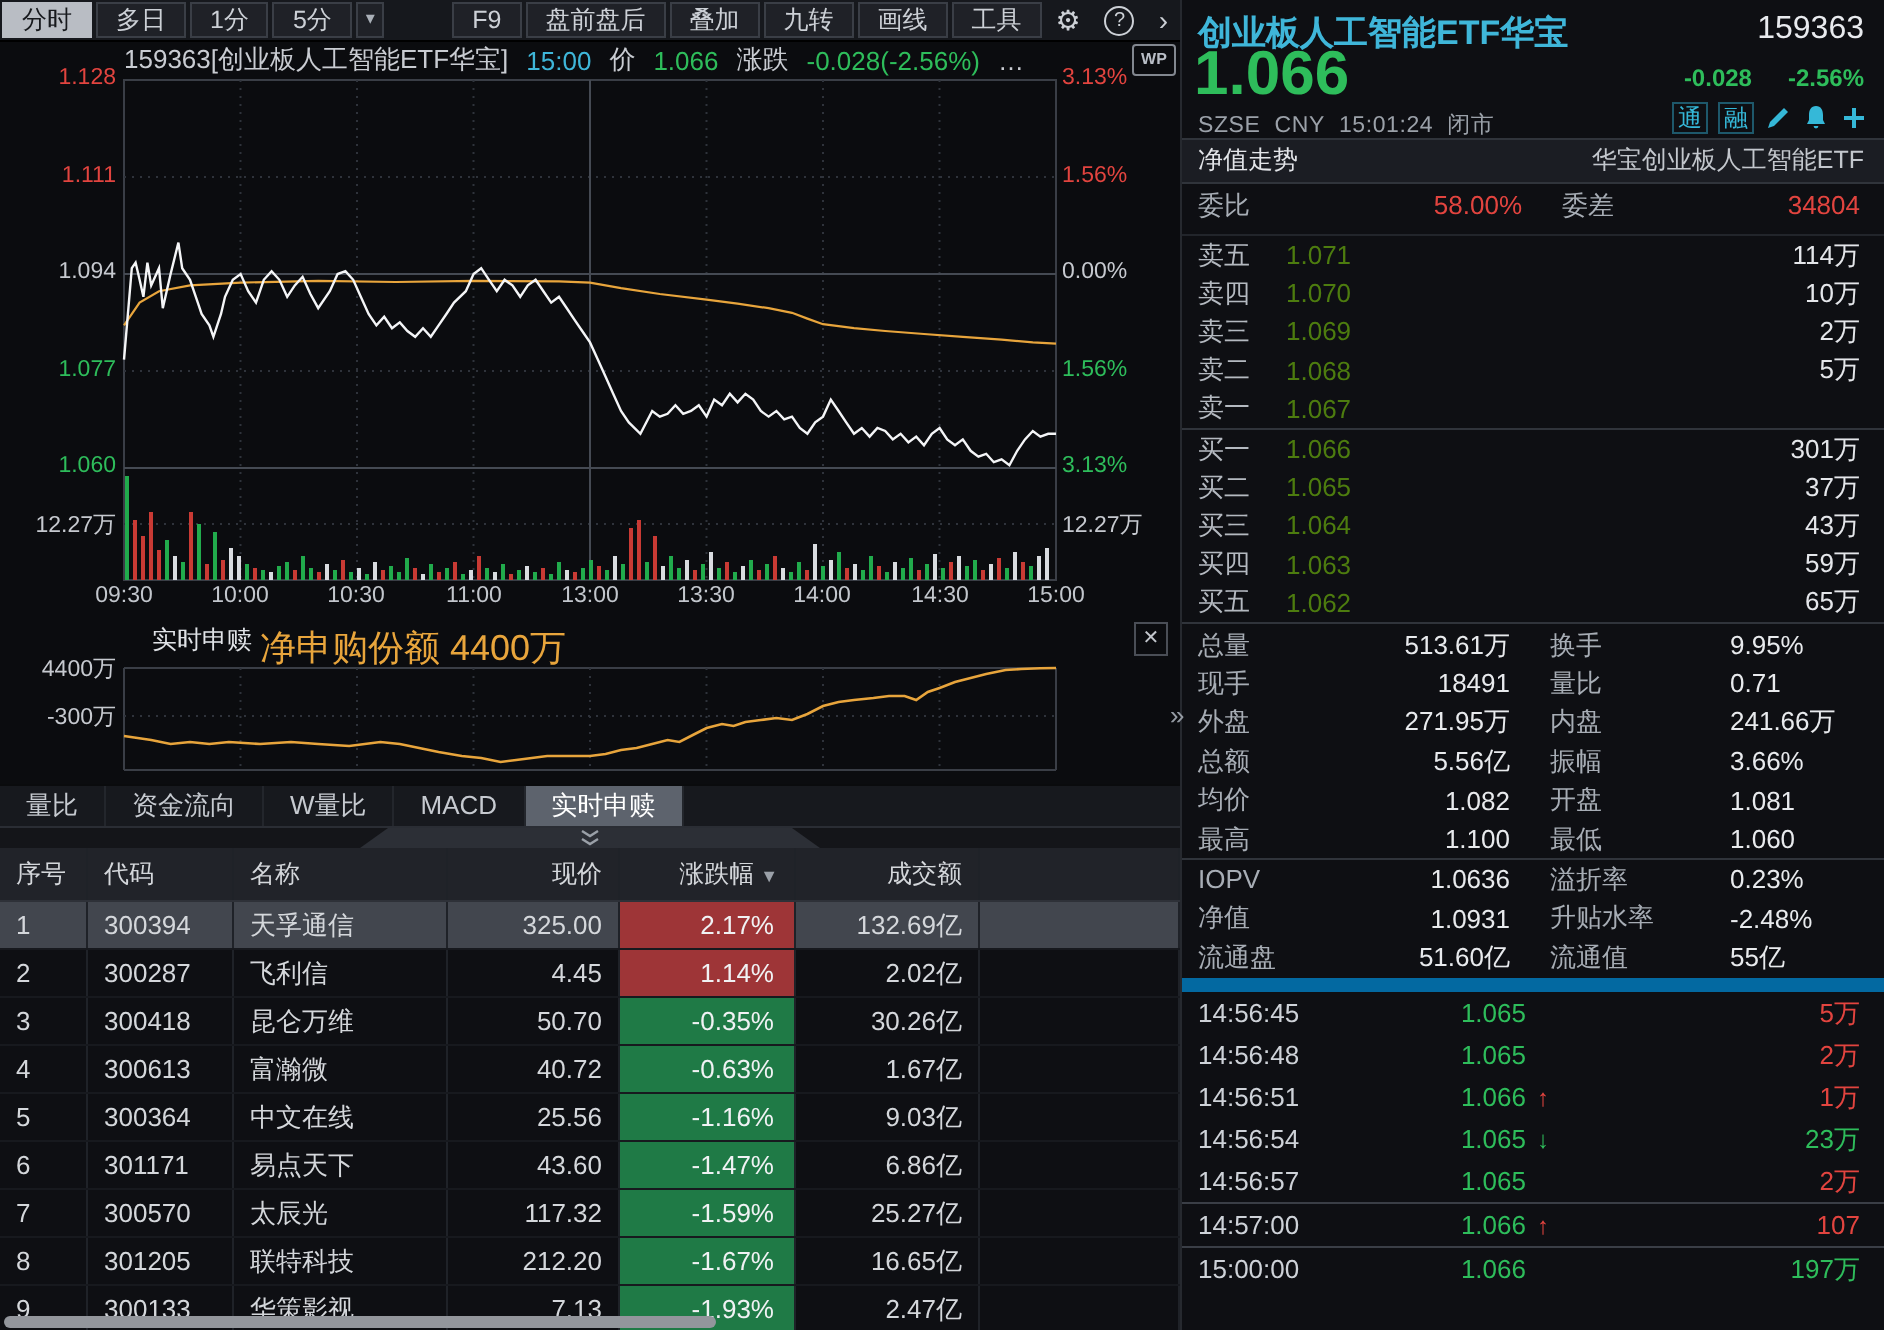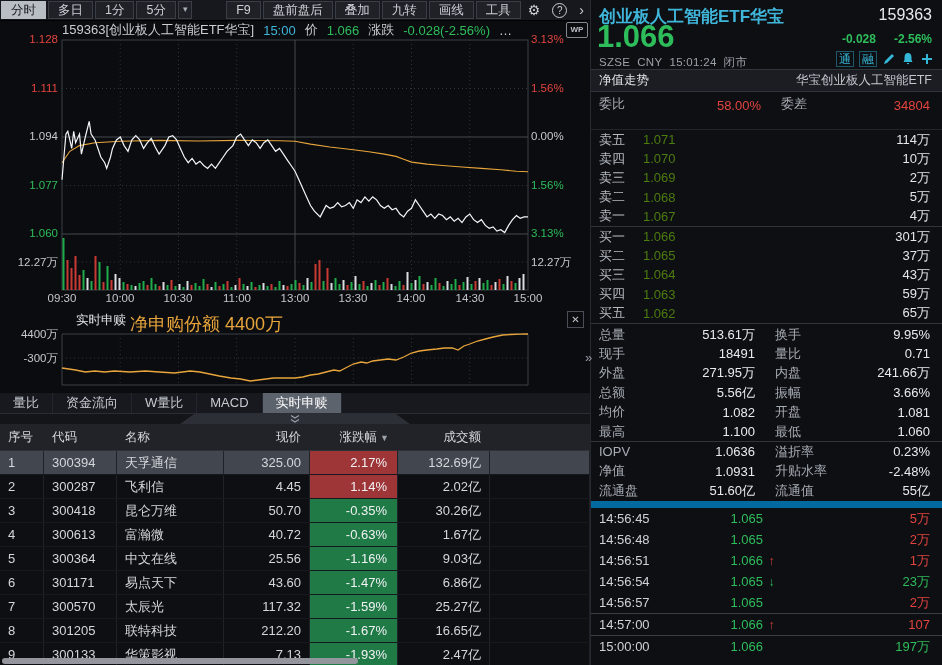--- a/index.html
+++ b/index.html
@@ -69,37 +69,37 @@
   .rp-code{position:absolute;right:10px;top:6px;font-size:16px;color:#e8eaee;}
   .rp-price{position:absolute;left:6px;top:19px;font-size:31px;font-weight:bold;color:#2ebd5b;}
   .rp-chg{position:absolute;right:10px;top:32px;font-size:12px;color:#2ebd5b;display:flex;gap:18px;font-weight:bold;}
   .rp-meta{position:absolute;left:8px;top:55px;font-size:11.5px;color:#9ba1a9;letter-spacing:.3px;}
   .rp-badges{position:absolute;right:8px;top:51px;display:flex;align-items:center;gap:5px;}
   .badge{font-size:12px;color:#35b8d8;border:1px solid #1e586b;padding:0 2px;line-height:14px;}
   .rp-ic{width:14px;height:14px;display:inline-block;}
   .rp-nav{height:21px;background:#1b1d23;border-top:1px solid #30343b;border-bottom:1px solid #30343b;
           display:flex;justify-content:space-between;align-items:center;padding:0 10px 0 8px;font-size:12.5px;}
   .rp-nav .nl{color:#e3e5e9;} .rp-nav .nr{color:#c3c7cd;}
-  .rp-weibi{height:21px;display:flex;align-items:flex-end;font-size:13px;padding:0 12px 16px 8px;
+  .rp-weibi{height:21px;display:flex;align-items:center;font-size:13px;padding:0 12px 4px 8px;
             border-bottom:1px solid #22252b;}
   .rp-weibi .wl{width:44px;color:#a7adb5;}
   .rp-weibi .wv1{width:118px;text-align:right;}
   .rp-weibi .wl2{padding-left:20px;width:60px;color:#a7adb5;}
   .rp-weibi .wv2{flex:1;text-align:right;}
   .brow{display:flex;height:19.2px;align-items:center;font-size:13px;padding:0 12px 0 8px;}
   .brow .bl{width:44px;color:#b4b9c0;}
   .brow .bp{width:118px;text-align:left;color:#4d7c0f;}
   .brow .bv{flex:1;text-align:right;color:#e4e6ea;}
   .book-sep{border-top:1px solid #30343b;}
   .stats{border-top:1px solid #30343b;padding:1px 0;}
   .srow{display:flex;height:19.4px;align-items:center;font-size:13px;padding:0 12px 0 8px;}
   .srow .l1{width:50px;color:#a7adb5;}
   .srow .v1{width:106px;text-align:right;color:#e8eaed;}
   .srow .l2{width:90px;padding-left:20px;color:#a7adb5;box-sizing:content-box;}
-  .srow .v2{flex:1;text-align:right;color:#e8eaed;}
+  .srow .v2{flex:1;color:#e8eaed;}
   .srow.sep-top{border-top:1px solid #30343b;}
   .ticks{border-top:7px solid #0369a1;}
   .krow{display:flex;height:21px;align-items:center;font-size:13px;padding:0 12px 0 8px;}
   .krow .kt{width:72px;color:#ced2d8;}
   .krow .kp{width:92px;text-align:right;color:#2ebd5b;}
   .krow .ka{width:17px;text-align:center;font-weight:bold;font-size:12px;}
   .krow .kv{flex:1;text-align:right;}
   .krow.sep{border-bottom:1px solid #3a3e46;}
   .expander{position:absolute;left:585px;top:350px;font-size:13px;color:#959ba3;z-index:5;cursor:default;}
 </style>
@@ -504,21 +504,20 @@
           <span class="bv">2万</span>
         </div>
         <div class="brow">
           <span class="bl">卖二</span>
           <span class="bp">1.068</span>
           <span class="bv">5万</span>
         </div>
         <div class="brow">
           <span class="bl">卖一</span>
           <span class="bp">1.067</span>
-          <span class="bv">4万</span>
         </div>
     </div>
     <div class="book book-sep">
       <div class="brow">
           <span class="bl">买一</span>
           <span class="bp">1.066</span>
           <span class="bv">301万</span>
         </div>
         <div class="brow">
           <span class="bl">买二</span>

